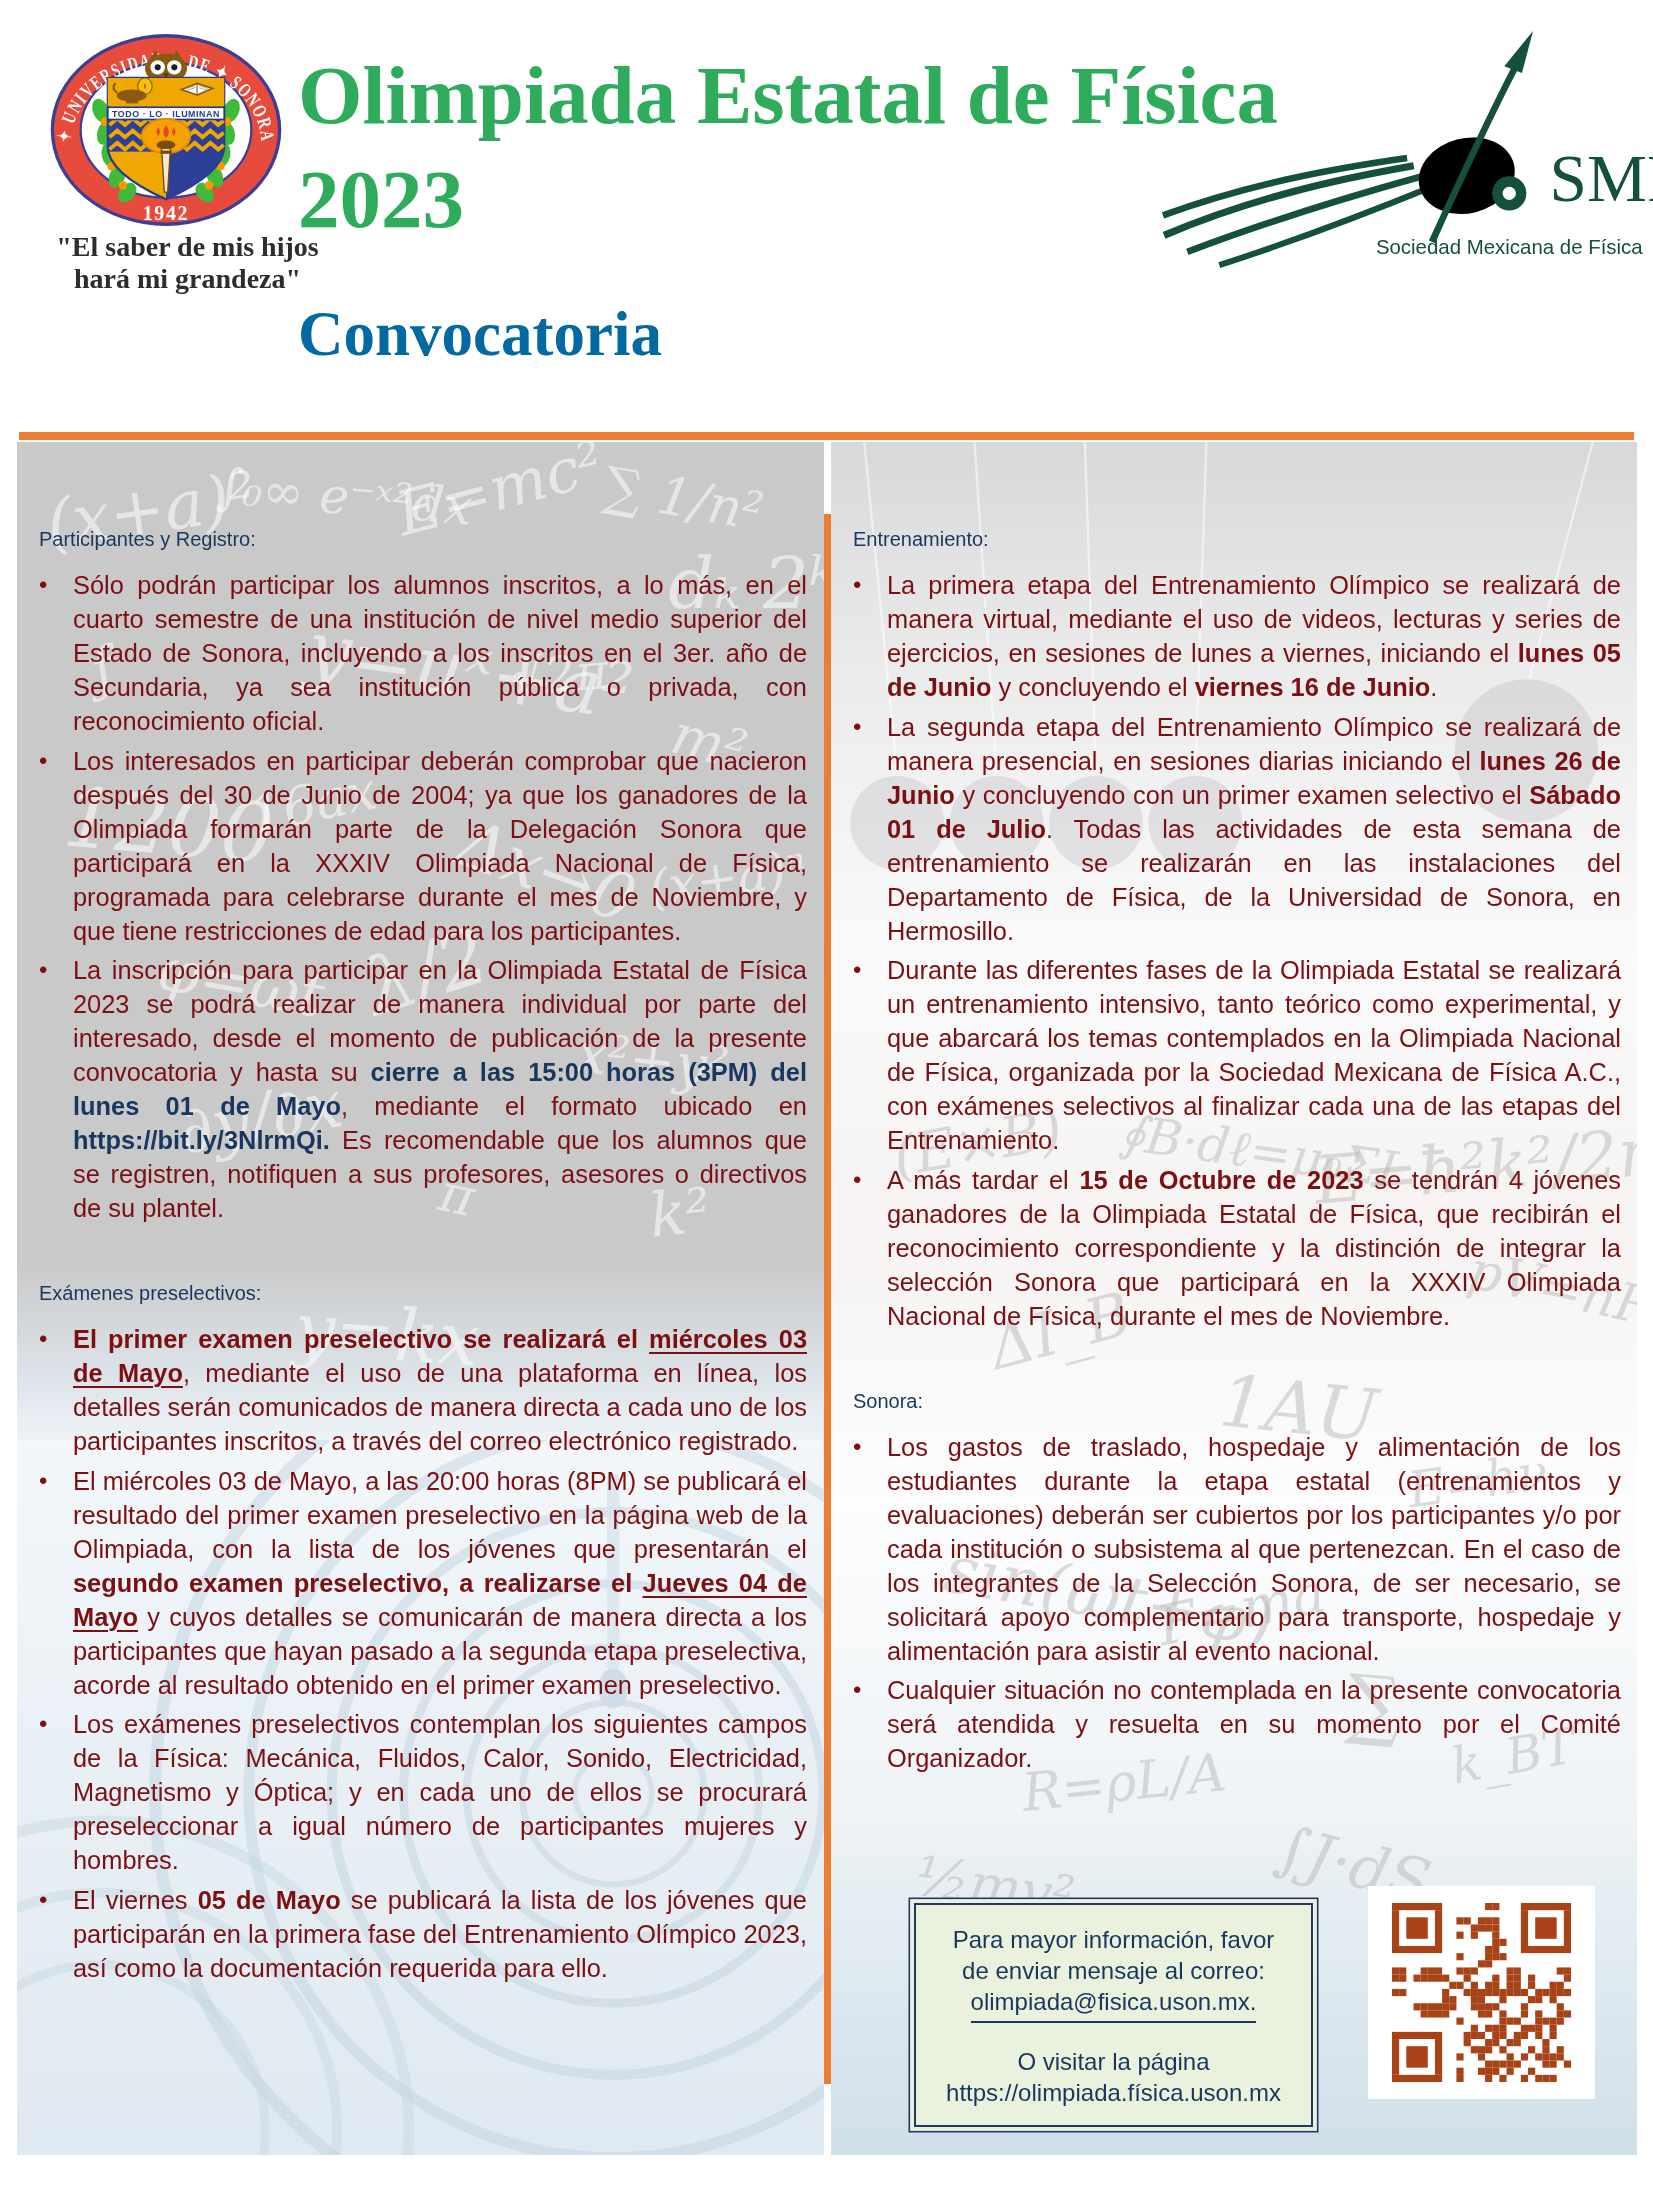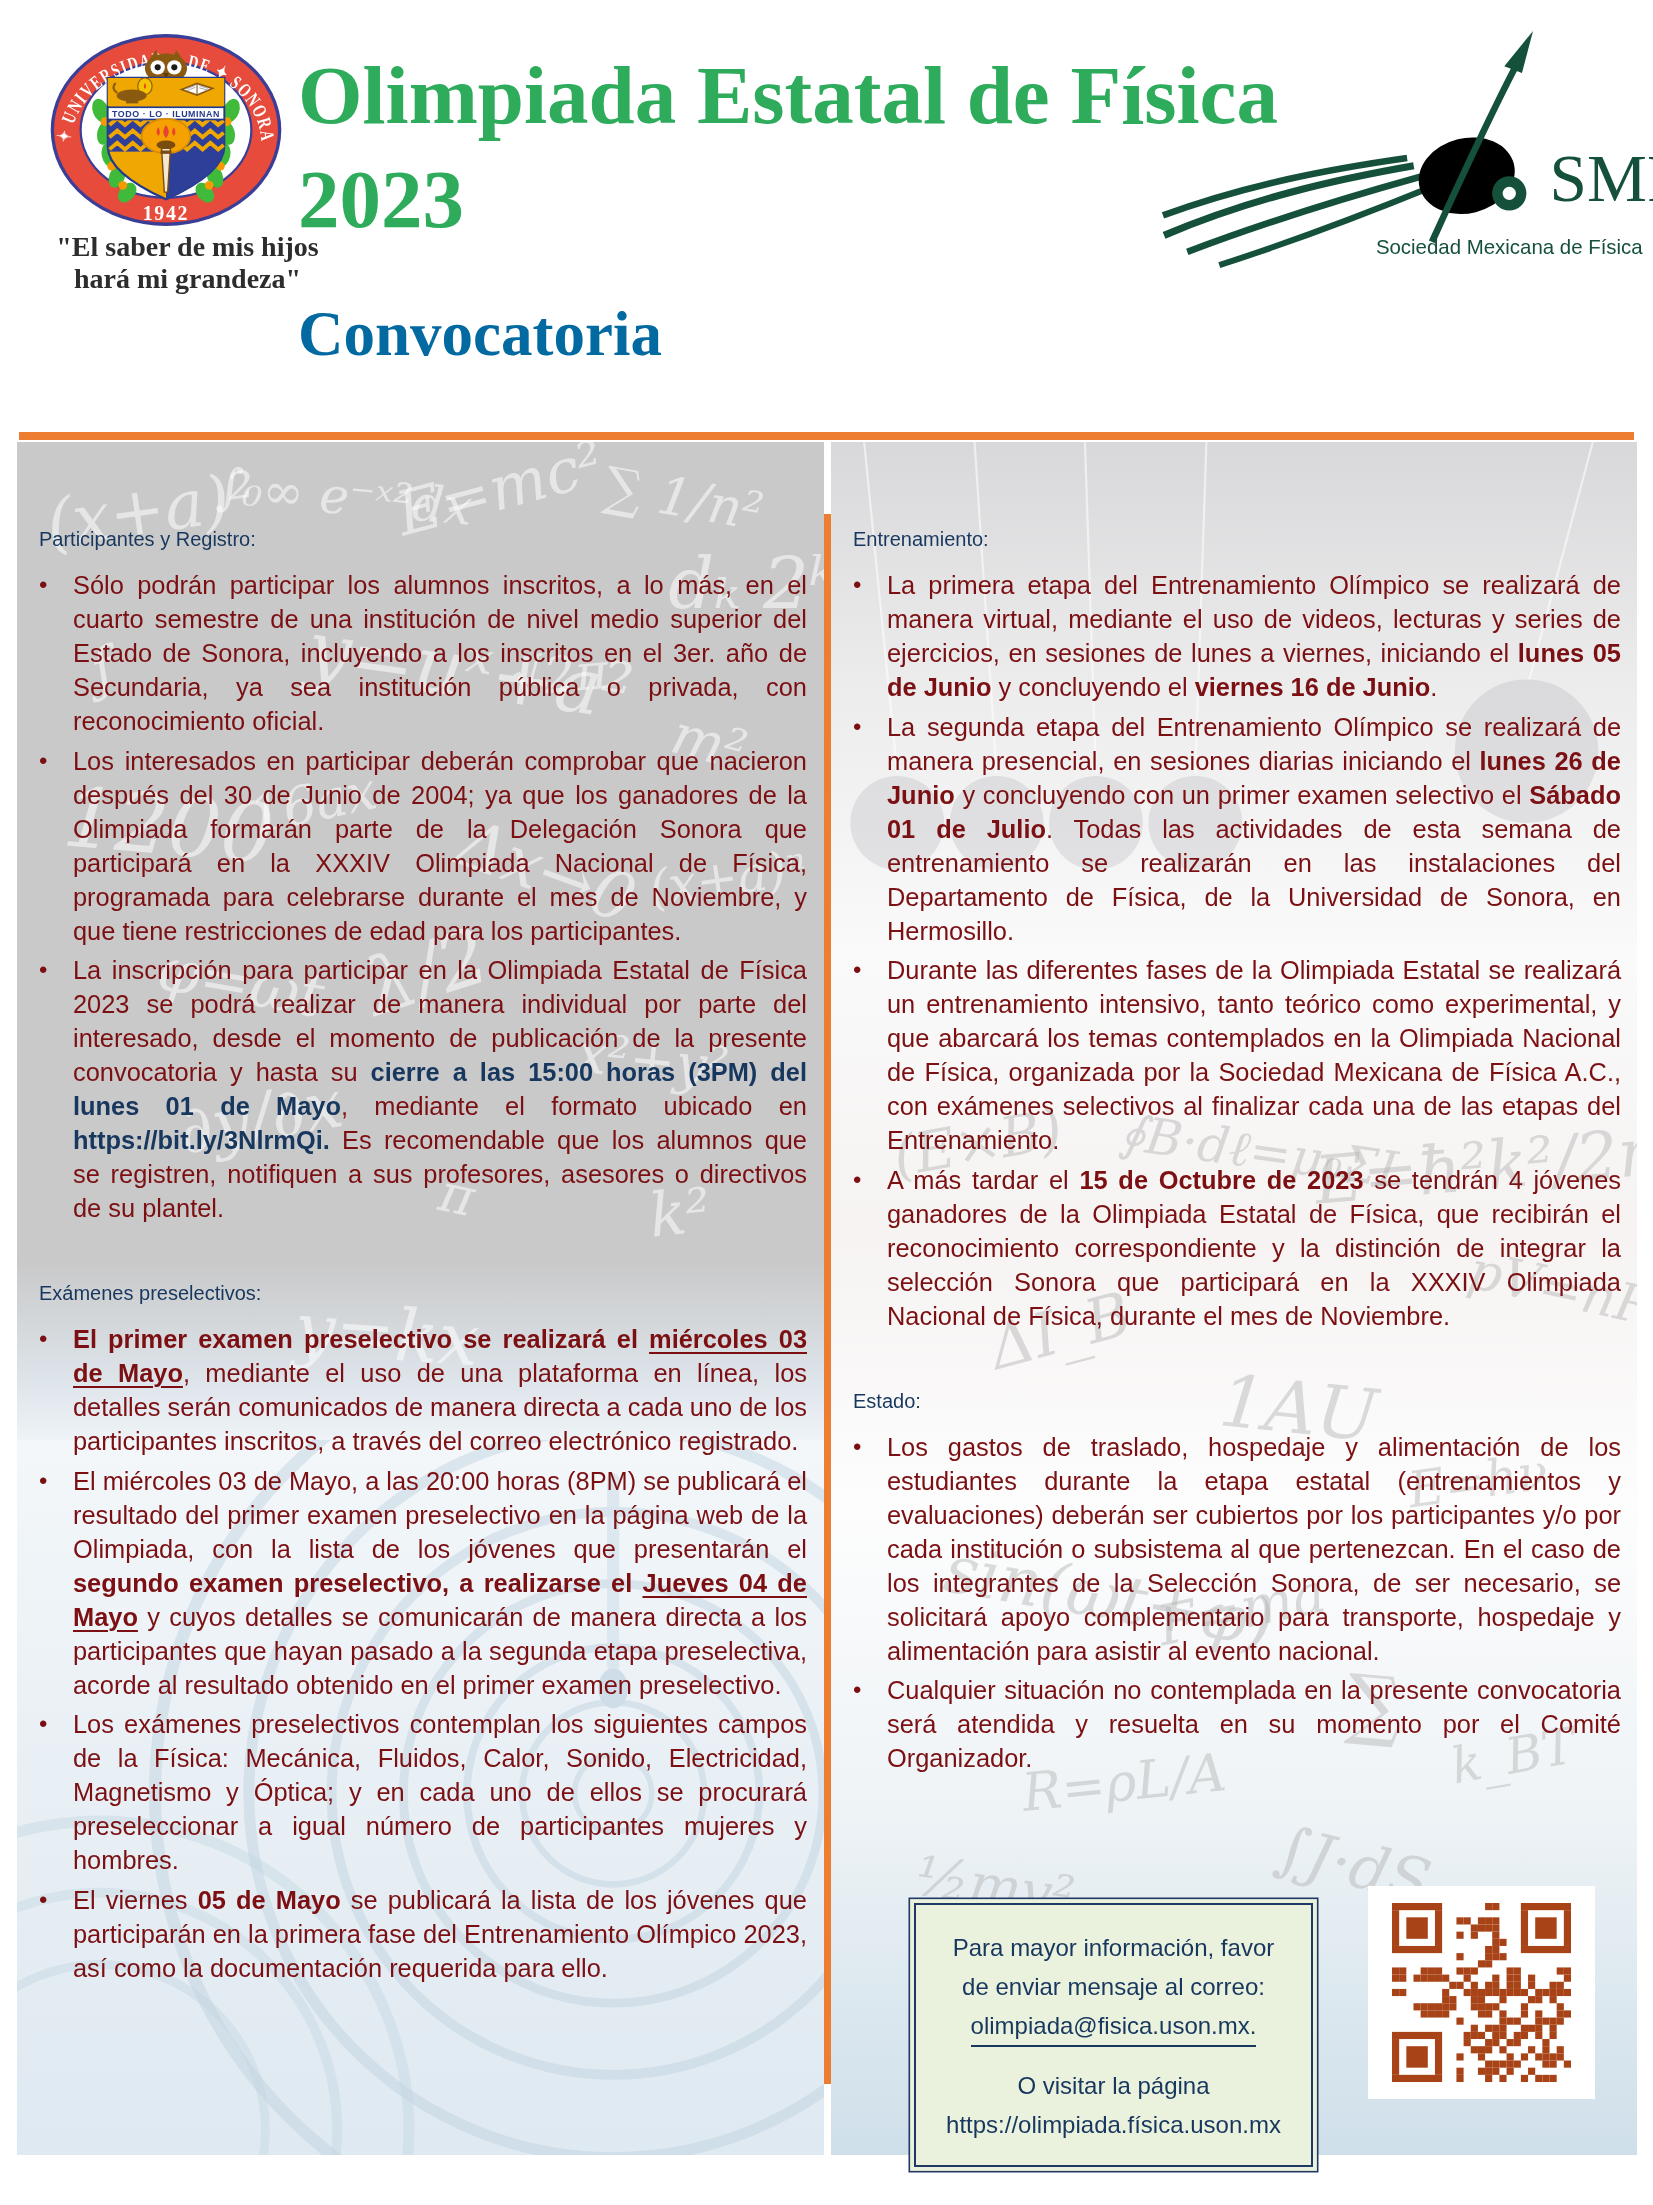--- a/index.html
+++ b/index.html
@@ -50,21 +50,21 @@
   .btext .b{font-weight:bold;}
   .btext .u{text-decoration:underline;text-decoration-thickness:1.7px;text-underline-offset:3.9px;}
   .btext .navy{color:#17375e;}
 
   
   .infobox{position:absolute;left:914px;top:1462px;width:399px;box-sizing:border-box;
       background:#eaf1dd;border:2.8px solid #1f3864;
       box-shadow:0 0 0 3.9px #eaf1dd,0 0 0 5.5px #1f3864;
       padding:19px 10px 16.6px 10px;text-align:center;color:#17375e;
       font-size:24px;line-height:31px;}
-  .infobox p{margin:8px;}
+  .infobox p{margin:0;}
   .infobox .spacer-top{margin-top:29px;}
   .infobox a{color:#17375e;text-decoration:none;cursor:pointer;}
   .infobox a.email{border-bottom:2.2px solid #17375e;padding-bottom:6px;}
   .qr-panel{position:absolute;left:1368px;top:1445px;width:227px;height:213px;background:#ffffff;
       display:flex;align-items:center;justify-content:center;}
   
   .seal .ringtext{font-family:"Liberation Serif",serif;font-weight:bold;font-size:35px;fill:#ffffff;letter-spacing:4px;}
   .seal .bannertext{font-family:"Liberation Sans",sans-serif;font-weight:bold;font-size:16px;fill:#233a8c;letter-spacing:1px;}
   .seal .yeartext{font-family:"Liberation Serif",serif;font-weight:bold;font-size:36px;fill:#ffffff;letter-spacing:3px;}
 </style>
@@ -329,21 +329,21 @@
       </div>
       <div class="bullet">
         <span class="dot">•</span>
         <p class="btext"><span>Durante las diferentes fases de la Olimpiada Estatal se realizará un entrenamiento intensivo, tanto teórico como experimental, y que abarcará los temas contemplados en la Olimpiada Nacional de Física, organizada por la Sociedad Mexicana de Física A.C., con exámenes selectivos al finalizar cada una de las etapas del Entrenamiento.</span></p>
       </div>
       <div class="bullet">
         <span class="dot">•</span>
         <p class="btext"><span>A más tardar el </span><span class="b">15 de Octubre de 2023</span><span> se tendrán 4 jóvenes ganadores de la Olimpiada Estatal de Física, que recibirán el reconocimiento correspondiente y la distinción de integrar la selección Sonora que participará en la XXXIV Olimpiada Nacional de Física, durante el mes de Noviembre.</span></p>
       </div>
 
-      <h2 class="section gap">Estado:</h2>
+      <h2 class="section gap">Sonora:</h2>
 
       <div class="bullet">
         <span class="dot">•</span>
         <p class="btext"><span>Los gastos de traslado, hospedaje y alimentación de los estudiantes durante la etapa estatal (entrenamientos y evaluaciones) deberán ser cubiertos por los participantes y/o por cada institución o subsistema al que pertenezcan. En el caso de los integrantes de la Selección Sonora, de ser necesario, se solicitará apoyo complementario para transporte, hospedaje y alimentación para asistir al evento nacional.</span></p>
       </div>
       <div class="bullet">
         <span class="dot">•</span>
         <p class="btext"><span>Cualquier situación no contemplada en la presente convocatoria será atendida y resuelta en su momento por el Comité Organizador.</span></p>
       </div>
     </div>

